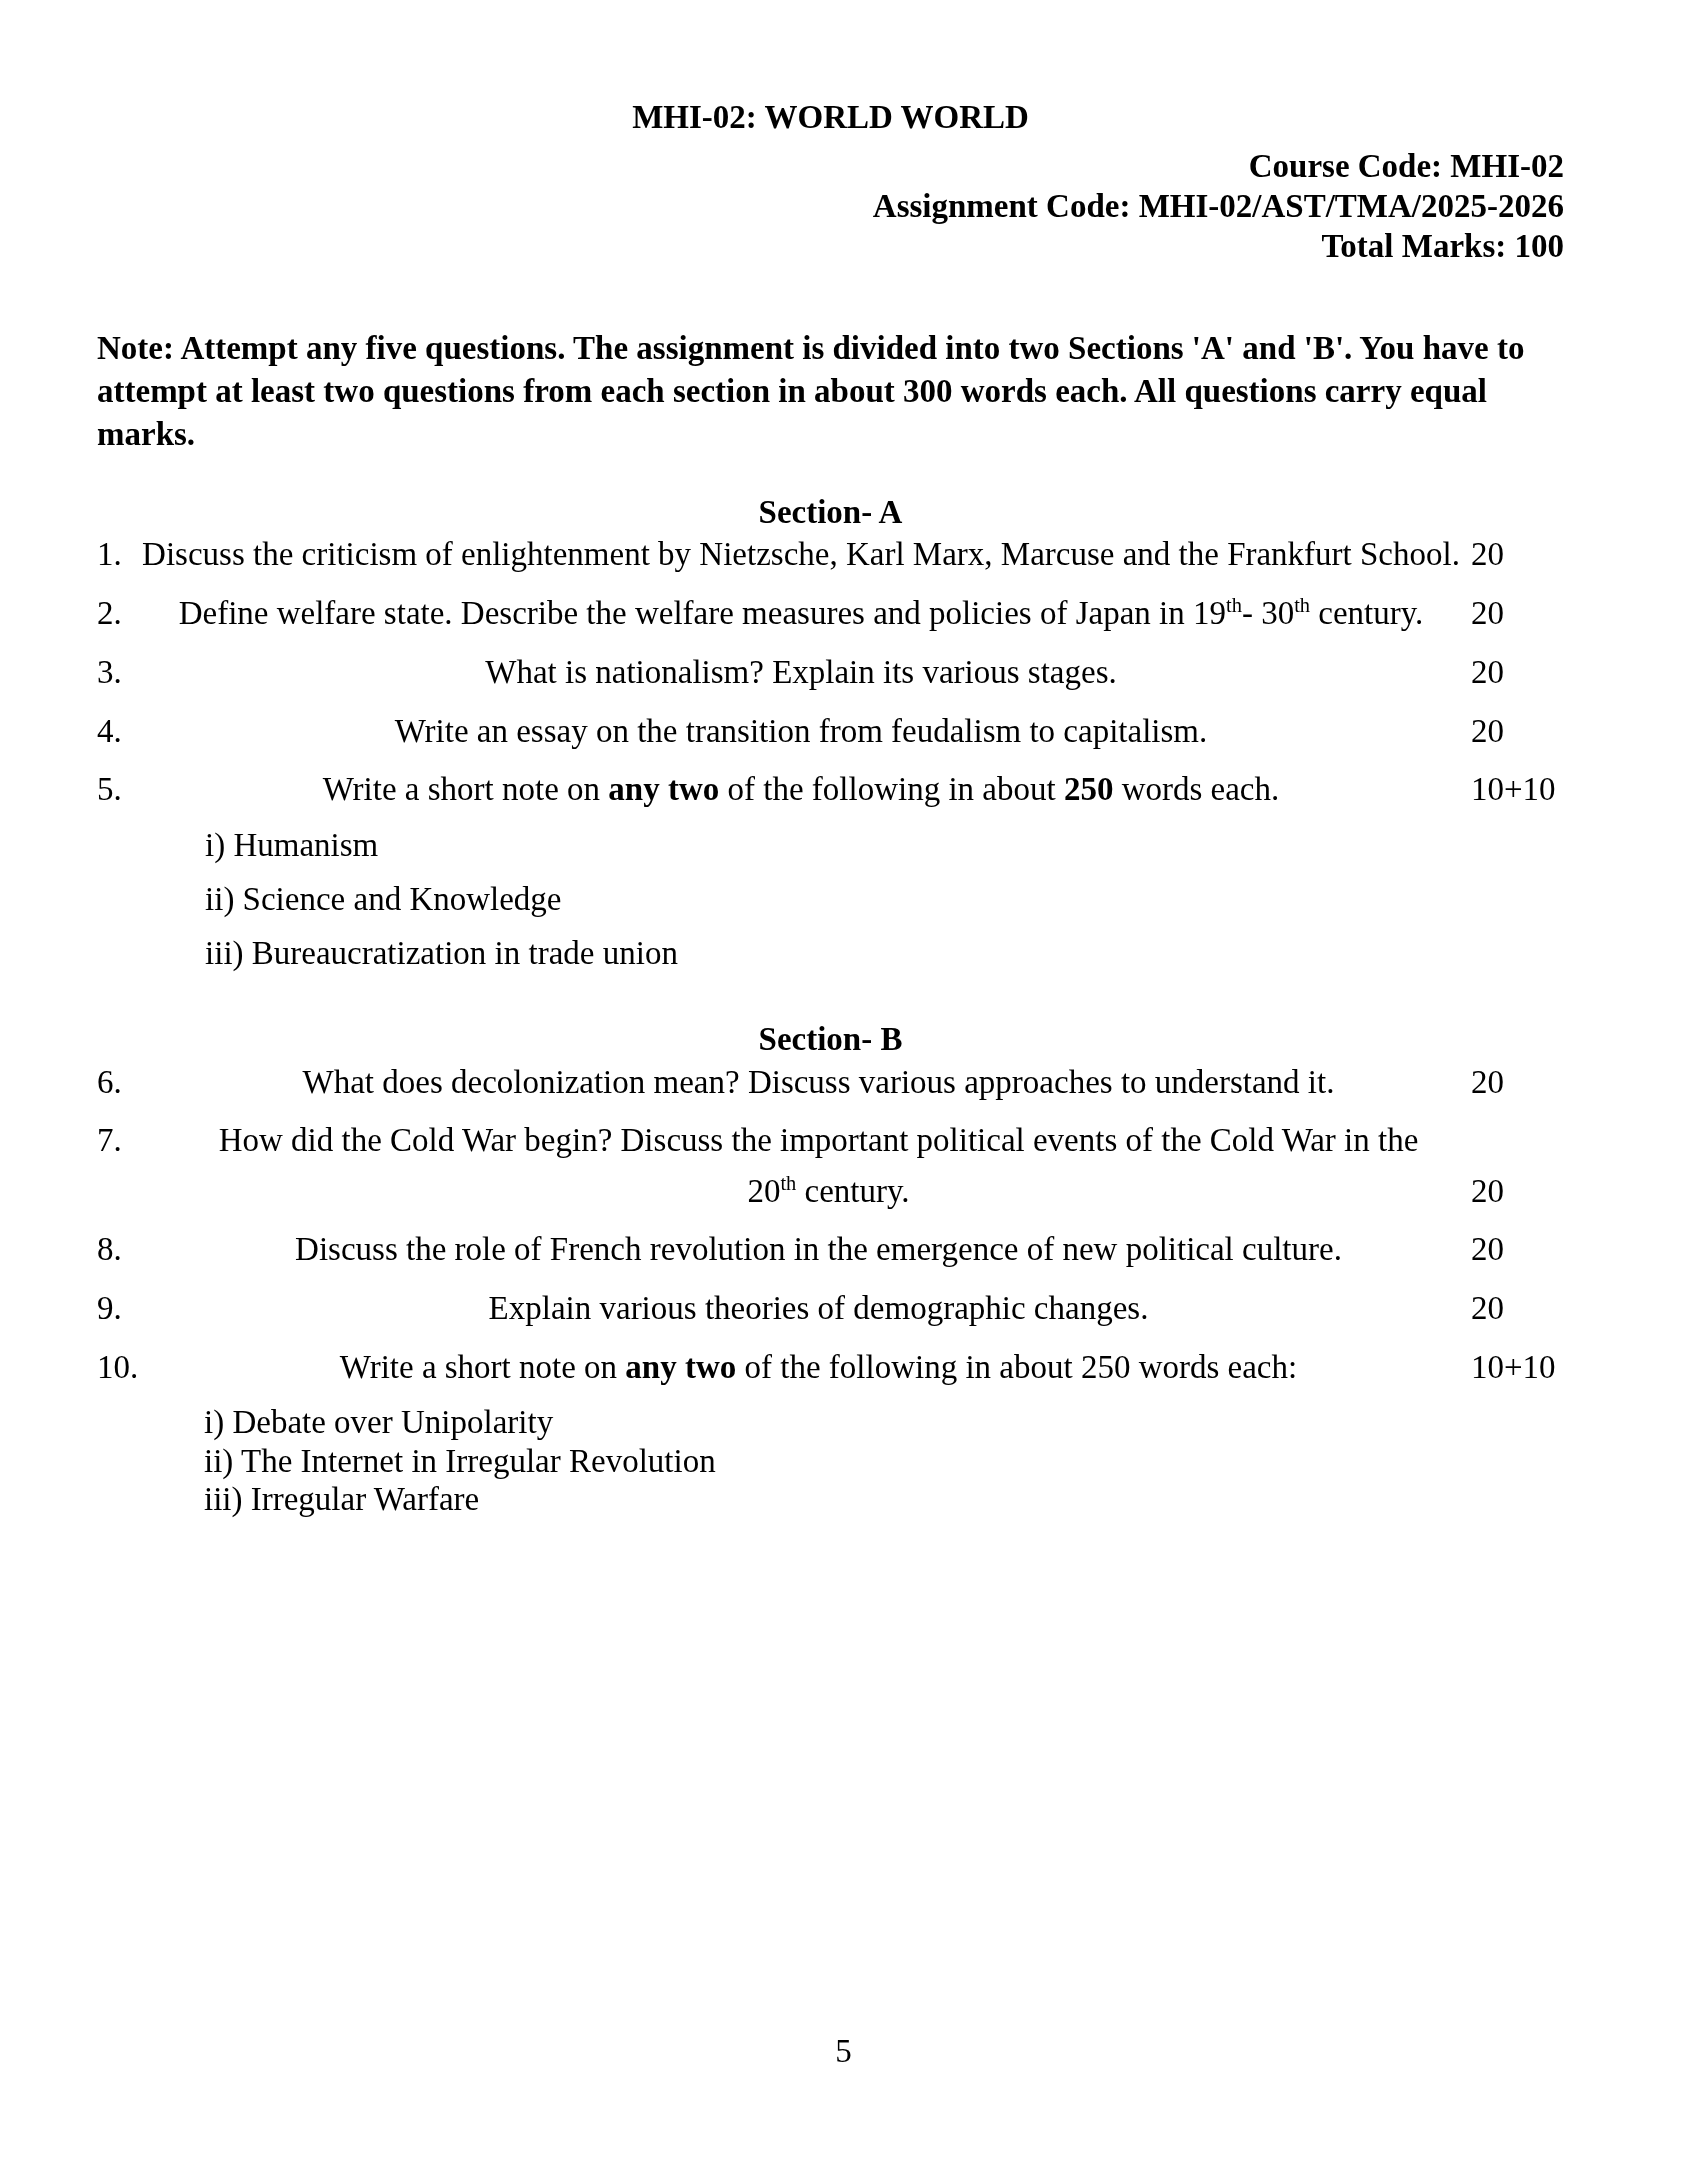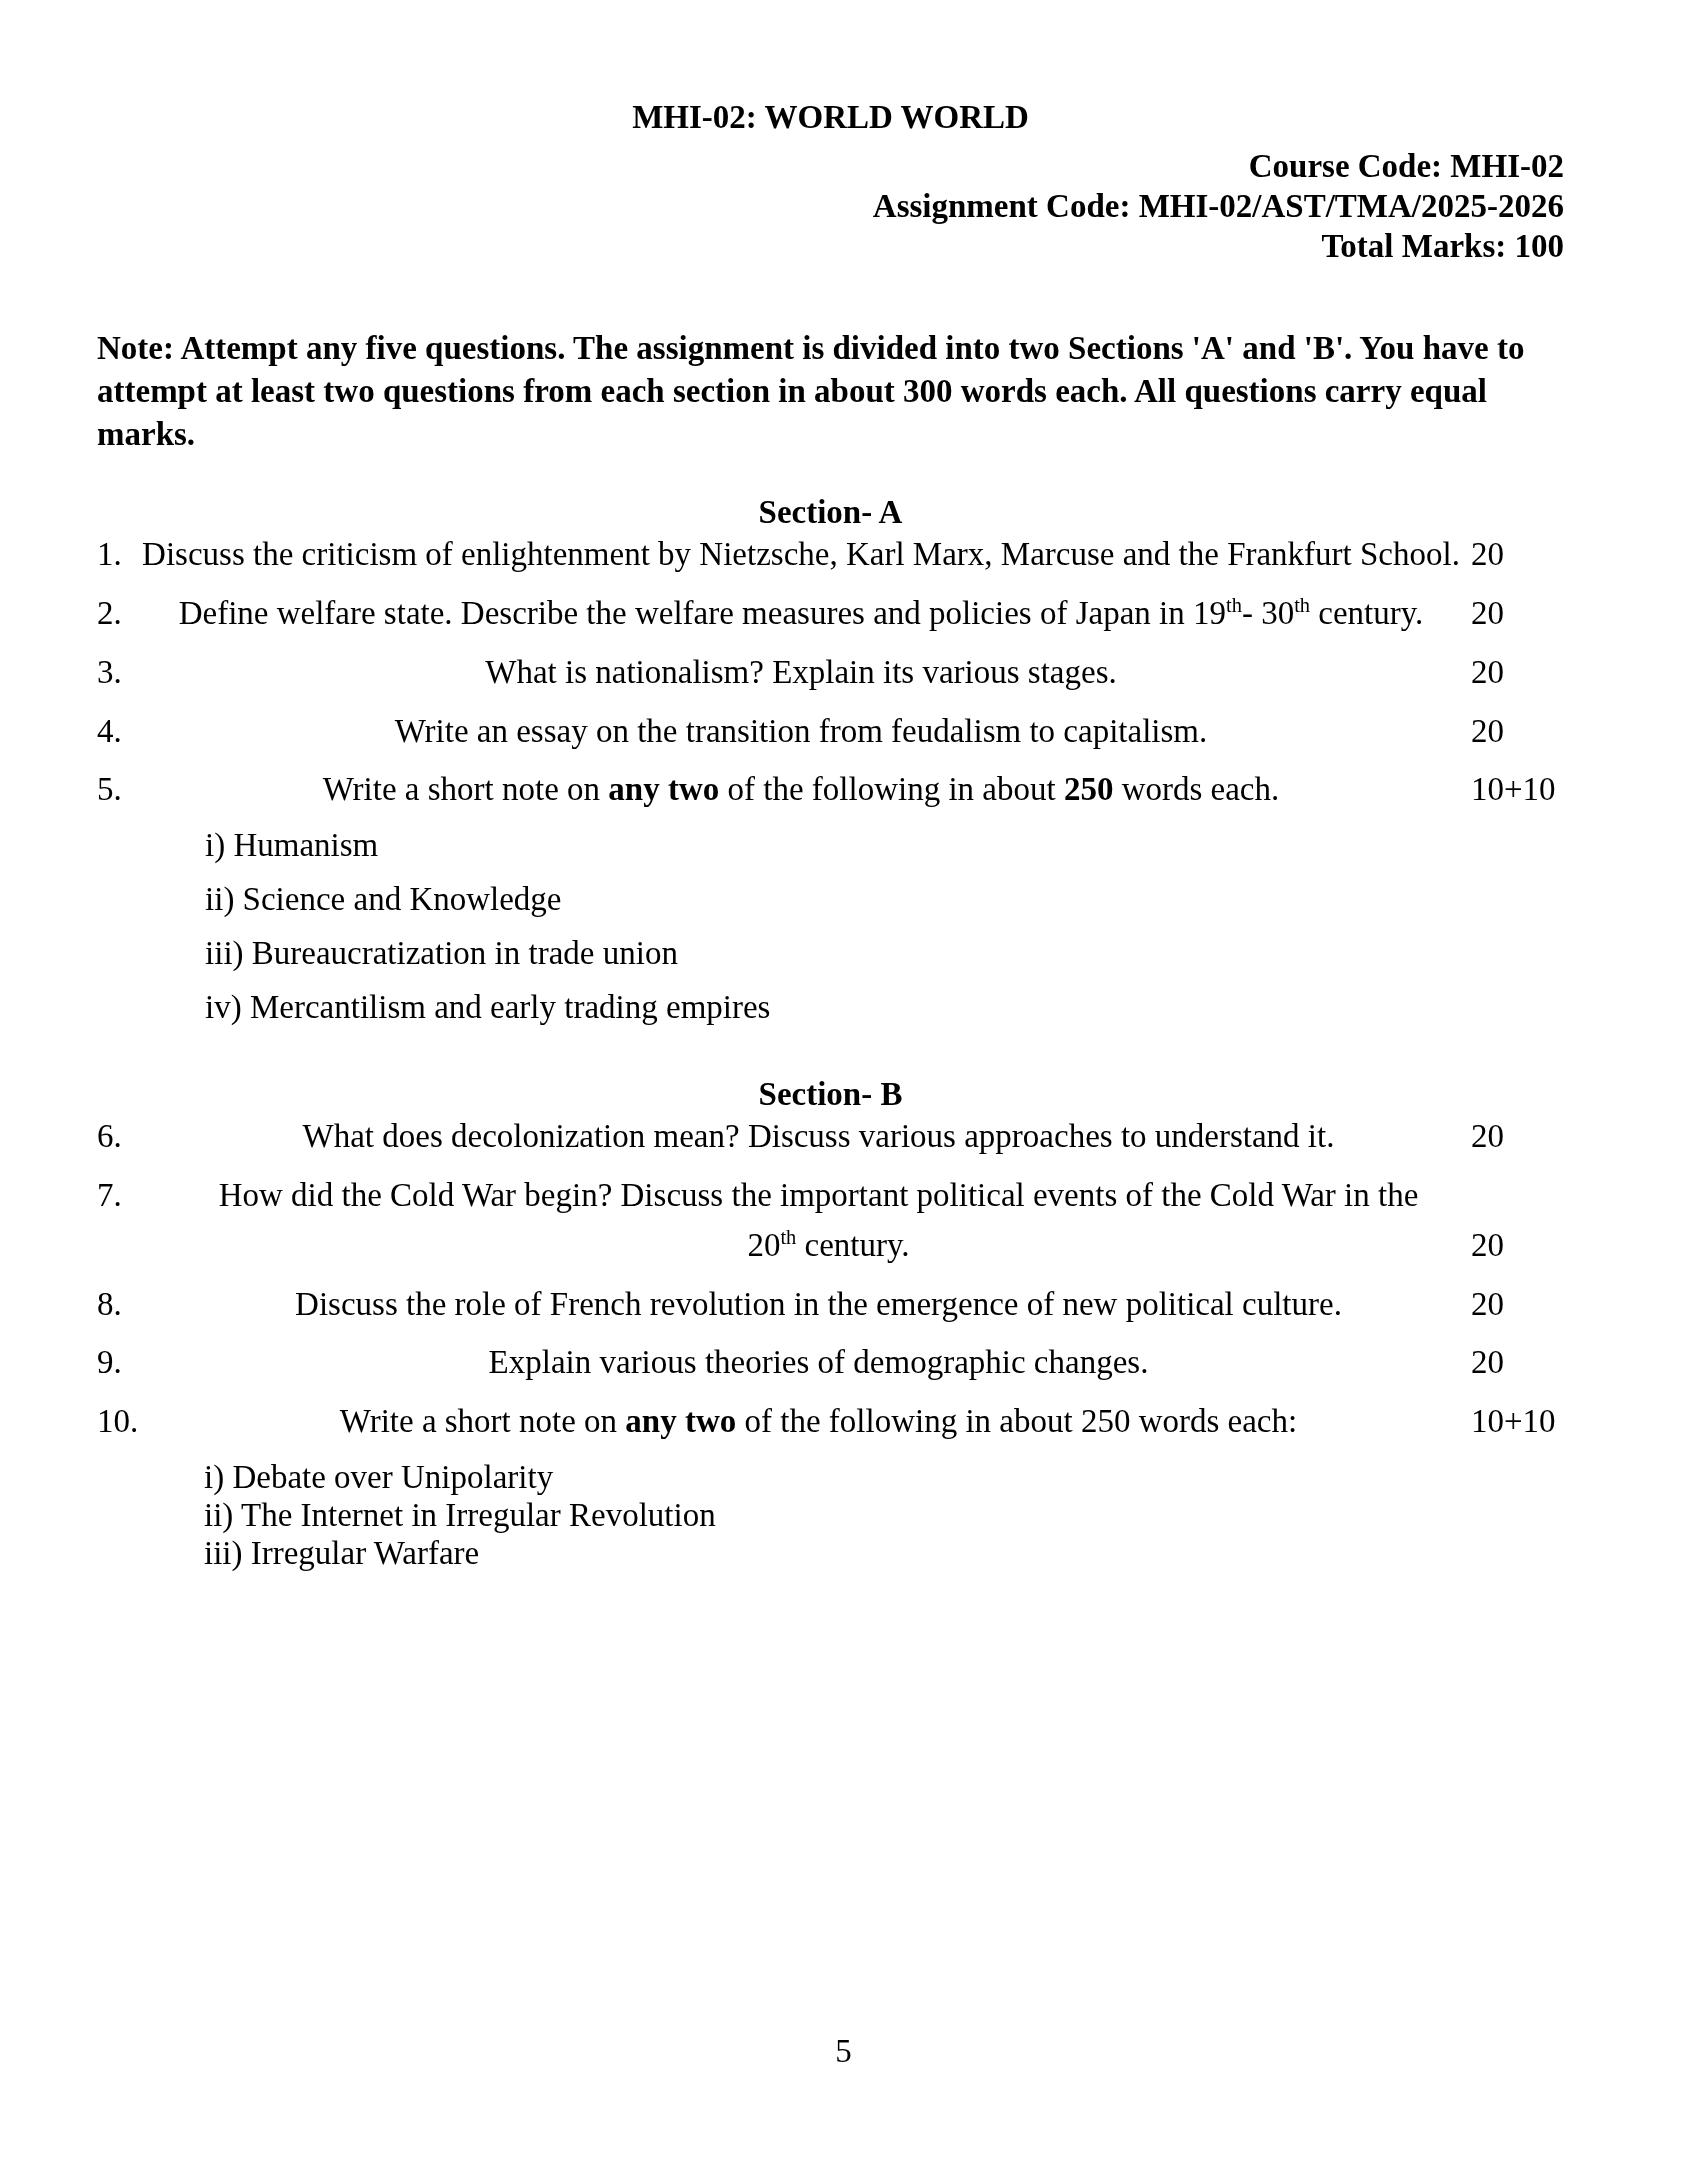--- a/index.html
+++ b/index.html
@@ -112,21 +112,20 @@
           <span class="qnum">5.</span>
           <div class="qbody">
             <div class="qline">
               <span class="qtext"><span>Write a short note on </span><span class="b">any two</span><span> of the following in about </span><span class="b">250</span><span> words each.</span></span>
               <span class="qmarks">10+10</span>
             </div>
             <div class="subitems">
               <div class="subitem">i) Humanism</div>
               <div class="subitem">ii) Science and Knowledge</div>
               <div class="subitem">iii) Bureaucratization in trade union</div>
-              <div class="subitem">iv) Mercantilism and early trading empires</div>
             </div>
           </div>
         </div>
       </div>
   </div>
 
   <div class="section sec-b">
     <div class="sec-heading">Section- B</div>
     <div id="qlist-b">
         <div class="question">

